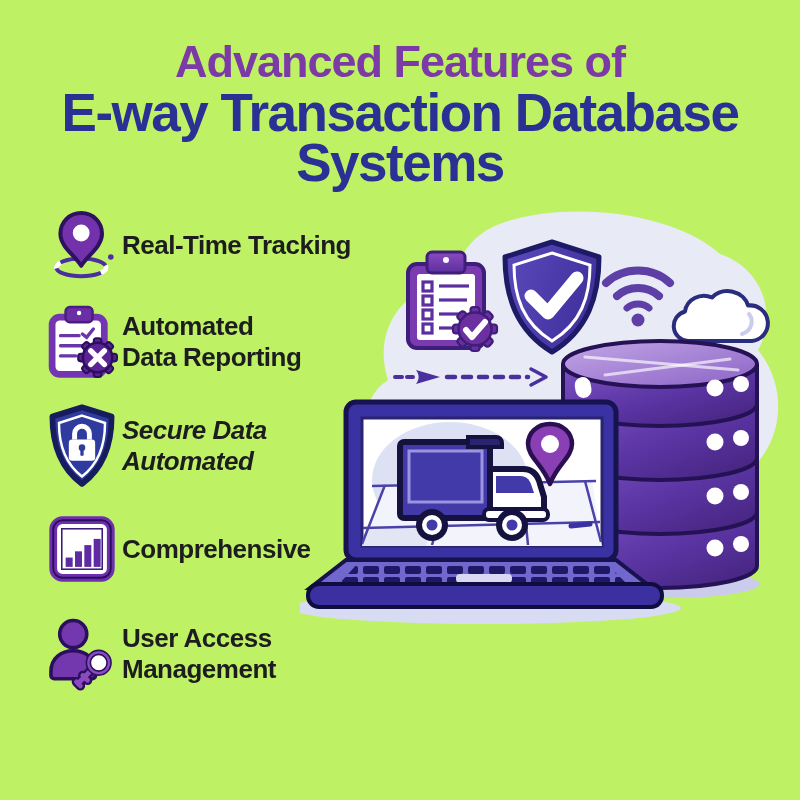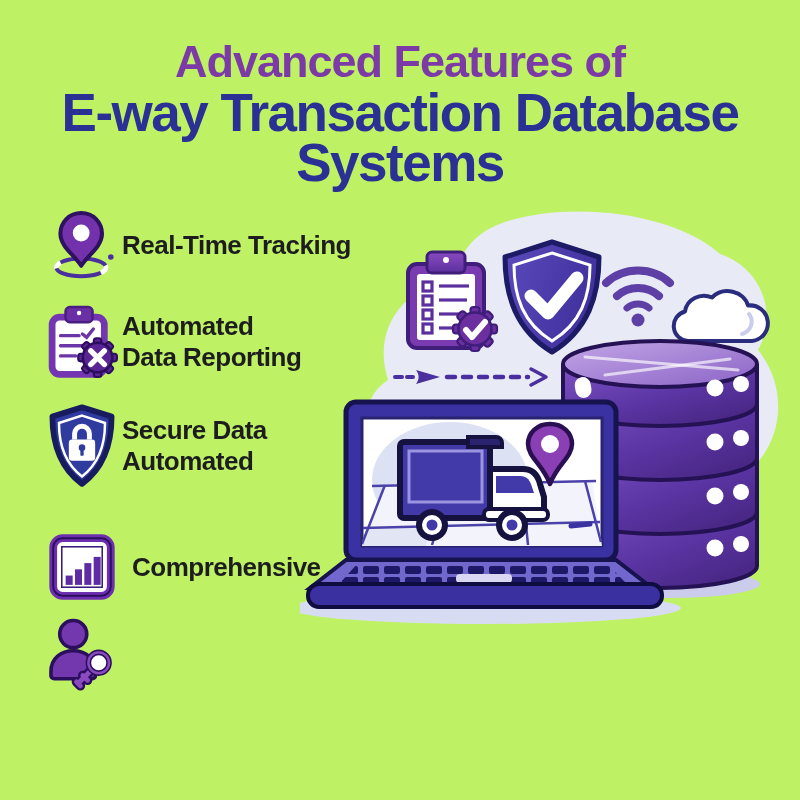--- a/index.html
+++ b/index.html
@@ -10,22 +10,22 @@
   
   .title{position:absolute;top:36px;left:0;width:800px;text-align:center;font-weight:bold;}
   .title .l1{display:block;font-size:45px;letter-spacing:-1px;color:#7B3AA6;line-height:52px;}
   .title .l2{display:block;font-size:53px;letter-spacing:-1.5px;color:#2B3094;line-height:50px;}
   
   .feature{position:absolute;left:42px;display:flex;align-items:center;}
   .feature .icon-box{width:80px;display:flex;justify-content:center;align-items:center;flex:0 0 80px;}
   .feature .txt{font-weight:bold;color:#1d1d1f;font-size:26px;line-height:31px;letter-spacing:-0.5px;}
   .f1{top:203px;height:84px;}
   .f2{top:298px;height:88px;}
-  .f3{top:400px;height:92px;}
-  .f4{top:528px;height:78px;gap:10px;}
+  .f3{top:400px;height:92px;font-style:italic;}
+  .f4{top:510px;height:78px;}
   .f5{top:610px;height:88px;}
   
   .illu{position:absolute;left:300px;top:192px;width:500px;height:470px;}
 </style>
 </head>
 <body>
 
 <div class="canvas">
 
   <div class="title">
@@ -116,20 +116,24 @@
       <svg width="78" height="80" viewBox="0 0 98 98">
         <circle cx="38" cy="24" r="17" fill="#7438AE" stroke="#2C0E5E" stroke-width="4.5"></circle>
         <path d="M10,76 v-5 c0,-17 13,-26 28,-26 s28,9 28,26 v5 a4,4 0 0 1 -4,4 h-48 a4,4 0 0 1 -4,-4 Z" fill="#7438AE" stroke="#2C0E5E" stroke-width="4.5" stroke-linejoin="round"></path>
         <g>
           <path d="M64,66 L44,86 m6,-10 l6,6 m-14,2 l5,5" fill="none" stroke="#2C0E5E" stroke-width="12" stroke-linecap="round"></path>
           <path d="M64,66 L44,86 m6,-10 l6,6 m-14,2 l5,5" fill="none" stroke="#8A4BC0" stroke-width="6" stroke-linecap="round"></path>
           <circle cx="70" cy="60" r="13" fill="#fff" stroke="#2C0E5E" stroke-width="7"></circle>
           <circle cx="70" cy="60" r="13" fill="none" stroke="#8A4BC0" stroke-width="3"></circle>
         </g>
       </svg>
+    </div>
+    <div class="txt">
+      <span>User Access</span><br>
+      <span>Management</span>
     </div>
   </div>
 
   <div class="illu">
     <svg width="500" height="470" viewBox="0 0 500 470">
       <defs>
         <linearGradient id="gradShield" x1="0" y1="0" x2="1" y2="0.4">
           <stop offset="0" stop-color="#5A4ABC"></stop>
             <stop offset="1" stop-color="#41319E"></stop>
         </linearGradient>

